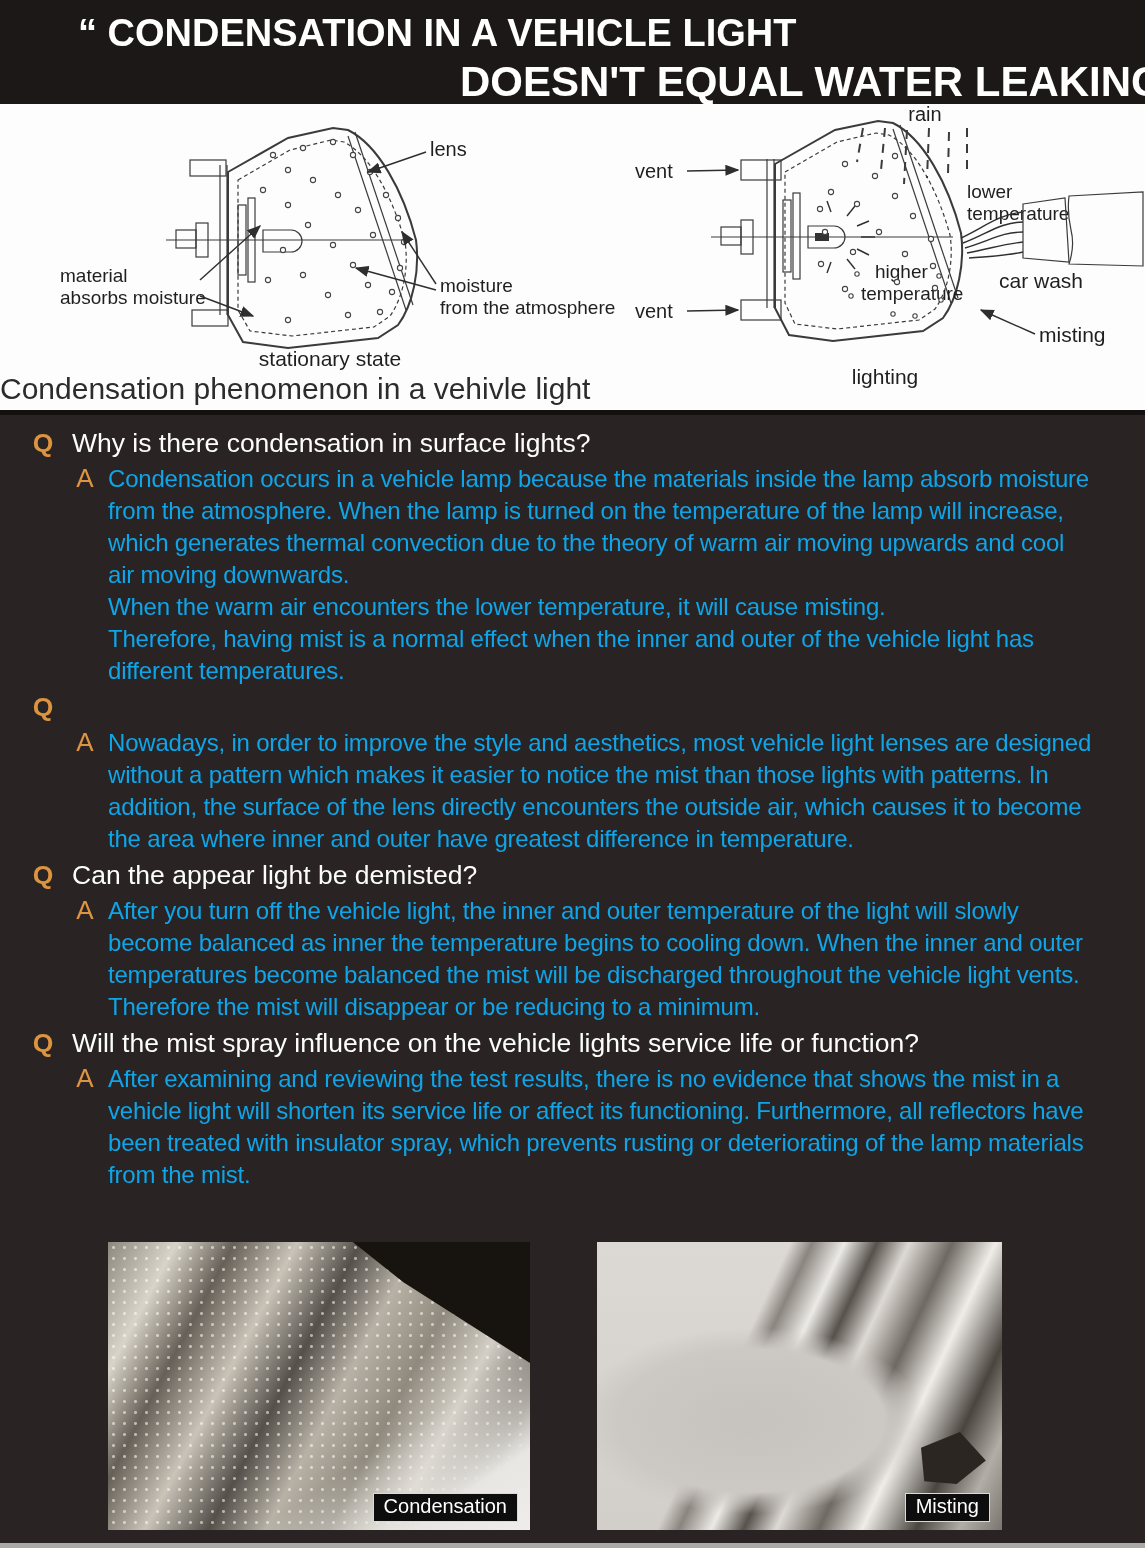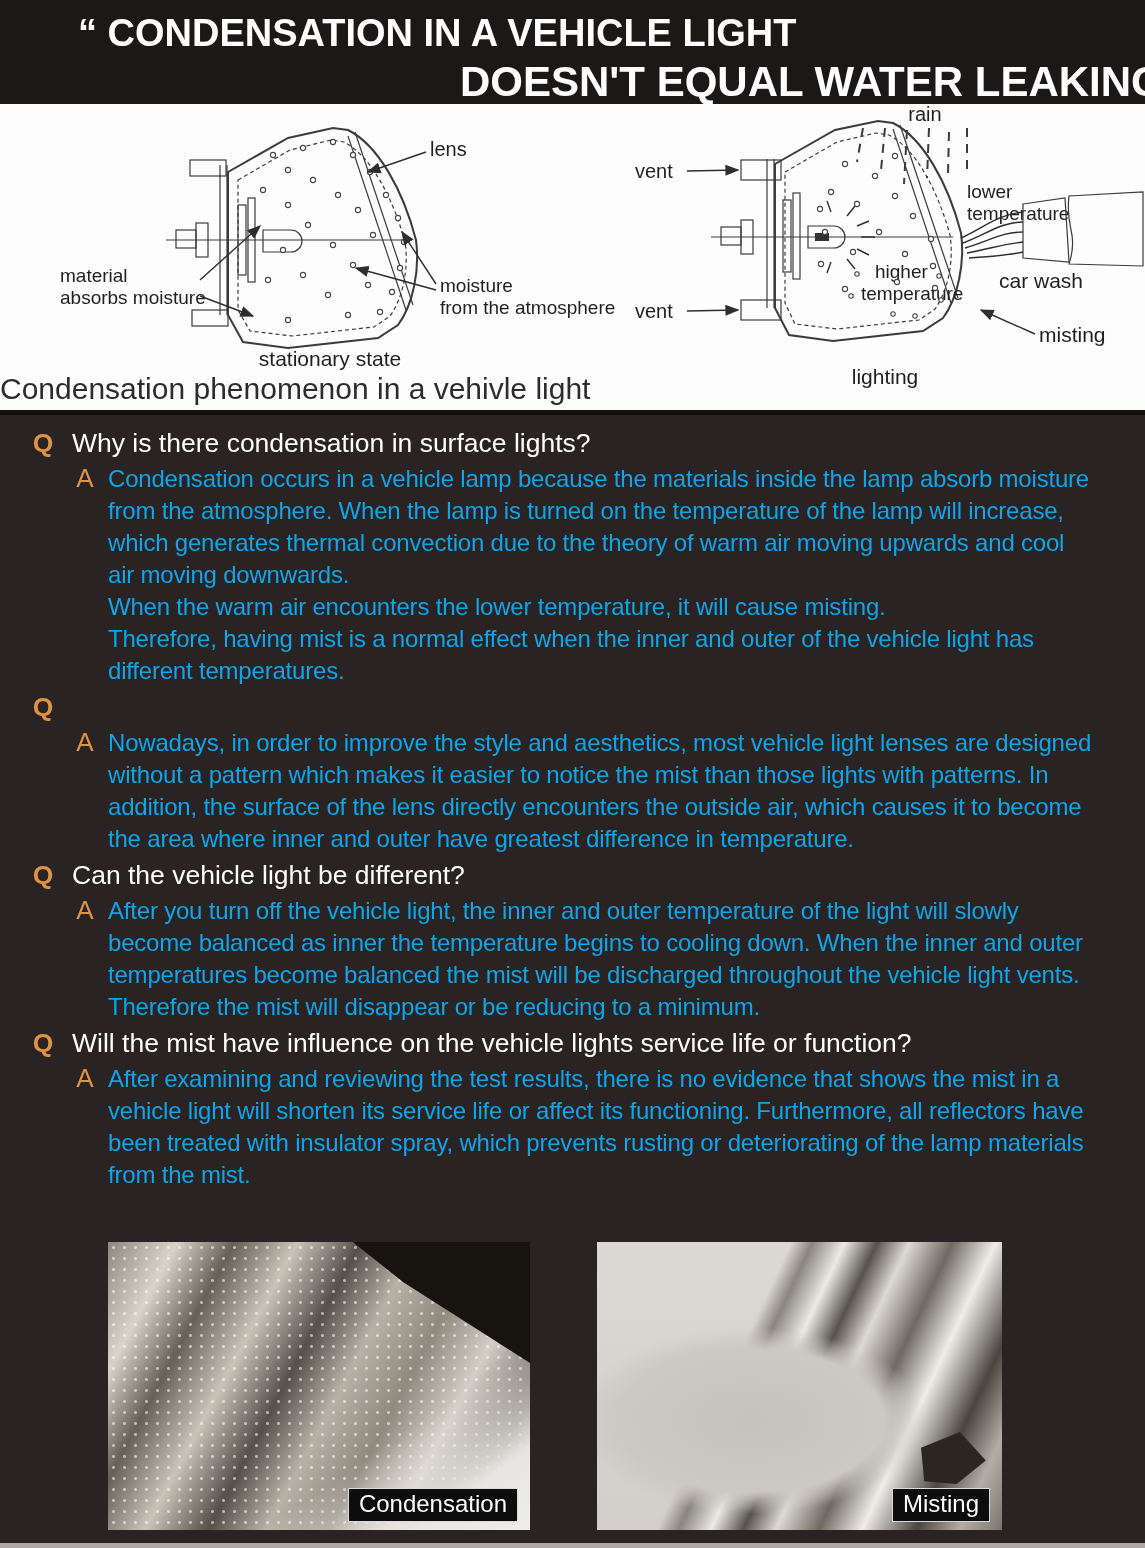--- a/index.html
+++ b/index.html
@@ -59,21 +59,21 @@
   .photo-condensation::before{content:"";position:absolute;left:0;top:0;width:100%;height:100%;
     background:#17130f;clip-path:polygon(58% 0,100% 0,100% 42%,70% 14%);}
   .photo-misting{left:597px;width:405px;background:
       radial-gradient(ellipse 60% 45% at 38% 62%, #c6c2be 0%, #ccc8c4 55%, rgba(0,0,0,0) 72%),
       linear-gradient(115deg, rgba(0,0,0,0) 36%, #8a857f 40%, #eceae6 46%, #57524c 52%,
         #ddd9d4 58%, #6e6962 66%, #f0ede9 74%, #4a453f 84%, #b2ada6 92%, #7a756e 100%),
       linear-gradient(#dcd8d4,#d2cec9);}
   .photo-misting::before{content:"";position:absolute;right:4%;bottom:16%;width:16%;height:18%;
     background:#2b2622;clip-path:polygon(0 30%,60% 0,100% 55%,55% 100%,5% 95%);}
   .photo-label{position:absolute;right:12px;bottom:8px;background:var(--label-box);
-    color:#fff;font-size:24px;padding:1px 10px 3px 10px;border:1px solid rgba(255,255,255,.85);}
+    color:#fff;font-size:20px;padding:1px 10px 3px 10px;border:1px solid rgba(255,255,255,.85);}
 
   .bottom-strip{height:5px;background:#aba8a8;margin-top:auto;flex:none;}
 </style>
 </head>
 <body>
 
 <div class="page">
 
   <div class="header">
     <div class="line1">“ CONDENSATION IN A VEHICLE LIGHT</div>
@@ -265,32 +265,32 @@
       </div>
       <div class="a-row">
         <span class="mark">A</span>
         <span class="a-text">Nowadays, in order to improve the style and aesthetics, most vehicle light lenses are designed without a pattern which makes it easier to notice the mist than those lights with patterns. In addition, the surface of the lens directly encounters the outside air, which causes it to become the area where inner and outer have greatest difference in temperature.</span>
       </div>
     </div>
 
     <div class="qa-block">
       <div class="q-row">
         <span class="mark">Q</span>
-        <span class="q-text">Can the vehicle light be different?</span>
+        <span class="q-text">Can the appear light be demisted?</span>
       </div>
       <div class="a-row">
         <span class="mark">A</span>
         <span class="a-text">After you turn off the vehicle light, the inner and outer temperature of the light will slowly become balanced as inner the temperature begins to cooling down. When the inner and outer temperatures become balanced the mist will be discharged throughout the vehicle light vents. Therefore the mist will disappear or be reducing to a minimum.</span>
       </div>
     </div>
 
     <div class="qa-block">
       <div class="q-row">
         <span class="mark">Q</span>
-        <span class="q-text">Will the mist have influence on the vehicle lights service life or function?</span>
+        <span class="q-text">Will the mist spray influence on the vehicle lights service life or function?</span>
       </div>
       <div class="a-row">
         <span class="mark">A</span>
         <span class="a-text">After examining and reviewing the test results, there is no evidence that shows the mist in a vehicle light will shorten its service life or affect its functioning. Furthermore, all reflectors have been treated with insulator spray, which prevents rusting or deteriorating of the lamp materials from the mist.</span>
       </div>
     </div>
 
   </div>
 
   <div class="photos">

